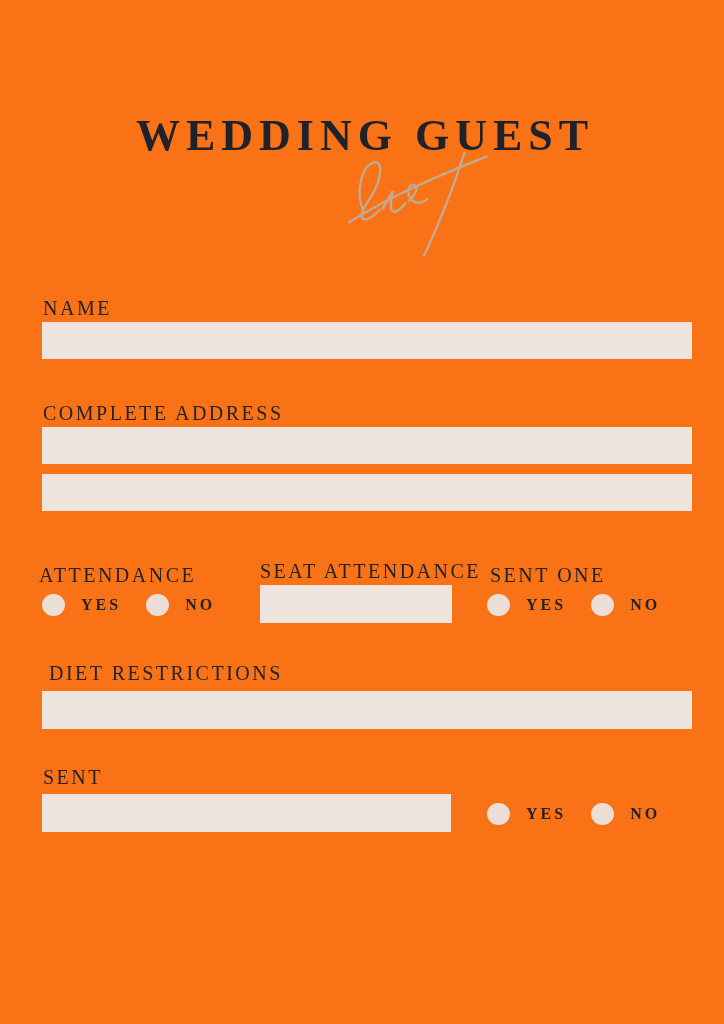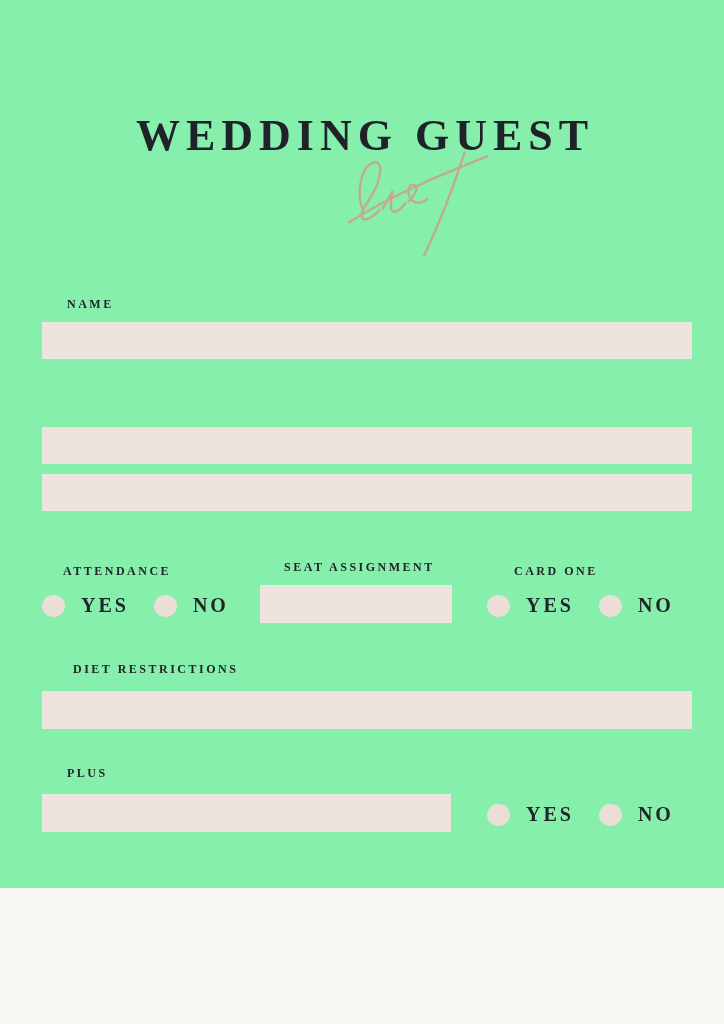--- a/index.html
+++ b/index.html
@@ -4,47 +4,46 @@
 <style>
   html, body { margin: 0; padding: 0; }
   body {
     width: 724px; height: 1024px;
     background: #f8f7f4;
     font-family: "Liberation Serif", serif;
     overflow: hidden;
   }
   .page {
     position: relative;
-    width: 724px; height: 888px;
-    background: #86efac;
+    width: 724px; height: 1024px;
+    background: #f97316;
   }
   .title-main {
     position: absolute;
     left: 0; top: 110px; width: 724px;
     margin: 0;
     text-align: center;
     text-indent: 6px;
     font-size: 44px;
     font-weight: 600;
     letter-spacing: 6px;
     color: #1f2329;
   }
   .title-script {
     position: absolute;
     left: 333px; top: 146px;
     width: 162px; height: 112px;
   }
   .lbl {
     position: absolute;
-    font-size: 12px;
-    font-weight: bold;
+    font-size: 20px;
+    font-weight: normal;
     letter-spacing: 2.5px;
     color: #23242a;
     white-space: nowrap;
-    margin-left: 24px;
   }
   .field {
     position: absolute;
     background: #ede4dd;
     border: none;
     outline: none;
     padding: 0 10px;
     box-sizing: border-box;
     font-family: "Liberation Serif", serif;
     font-size: 16px;
@@ -58,21 +57,21 @@
   .radio {
     width: 23px; height: 22px;
     border-radius: 50%;
     background: #ebded7;
     flex: 0 0 auto;
     cursor: pointer;
   }
   .radio.gap { margin-left: 25px; }
   .optlbl {
     margin-left: 16px;
-    font-size: 20px;
+    font-size: 16px;
     font-weight: bold;
     letter-spacing: 3px;
     color: #23242a;
     white-space: nowrap;
   }
 </style>
 </head>
 <body>
 
 <div class="page">
@@ -84,46 +83,47 @@
       <path d="M49,62 C53,54 57,48 59,44 C58,52 55,61 59,64 C63,67 68,60 72,56"></path>
       <path d="M75,54 C82,47 85,40 80,38 C75,37 72,45 77,52 C81,57 88,57 93,52"></path>
       <path d="M16,75 C60,47 112,26 152,10"></path>
       <path d="M130,6 C121,34 106,74 90,108"></path>
     </g>
   </svg>
 
   <div class="lbl" style="left:43px; top:297px;">NAME</div>
   <input type="text" class="field" style="left: 42px; top: 322px; width: 650px; height: 37px;" value="">
 
+  <div class="lbl" style="left:43px; top:402px;">COMPLETE ADDRESS</div>
   <input type="text" class="field" style="left: 42px; top: 427px; width: 650px; height: 37px;" value="">
   <input type="text" class="field" style="left: 42px; top: 474px; width: 650px; height: 37px;" value="">
 
   <div class="lbl" style="left:39px; top:564px;">ATTENDANCE</div>
   <div class="opts" style="left:42px; top:594px;">
     <span class="radio"></span>
     <span class="optlbl">YES</span>
     <span class="radio gap"></span>
     <span class="optlbl">NO</span>
   </div>
 
-  <div class="lbl" style="left:260px; top:560px;">SEAT ASSIGNMENT</div>
+  <div class="lbl" style="left:260px; top:560px;">SEAT ATTENDANCE</div>
   <input type="text" class="field" style="left: 260px; top: 585px; width: 192px; height: 38px;" value="">
 
-  <div class="lbl" style="left:490px; top:564px;">CARD ONE</div>
+  <div class="lbl" style="left:490px; top:564px;">SENT ONE</div>
   <div class="opts" style="left:487px; top:594px;">
     <span class="radio"></span>
     <span class="optlbl">YES</span>
     <span class="radio gap"></span>
     <span class="optlbl">NO</span>
   </div>
 
   <div class="lbl" style="left:49px; top:662px;">DIET RESTRICTIONS</div>
   <input type="text" class="field" style="left: 42px; top: 691px; width: 650px; height: 38px;" value="">
 
-  <div class="lbl" style="left:43px; top:766px;">PLUS</div>
+  <div class="lbl" style="left:43px; top:766px;">SENT</div>
   <input type="text" class="field" style="left: 42px; top: 794px; width: 409px; height: 38px;" value="">
 
   <div class="opts" style="left:487px; top:803px;">
     <span class="radio"></span>
     <span class="optlbl">YES</span>
     <span class="radio gap"></span>
     <span class="optlbl">NO</span>
   </div>
 
 </div>

